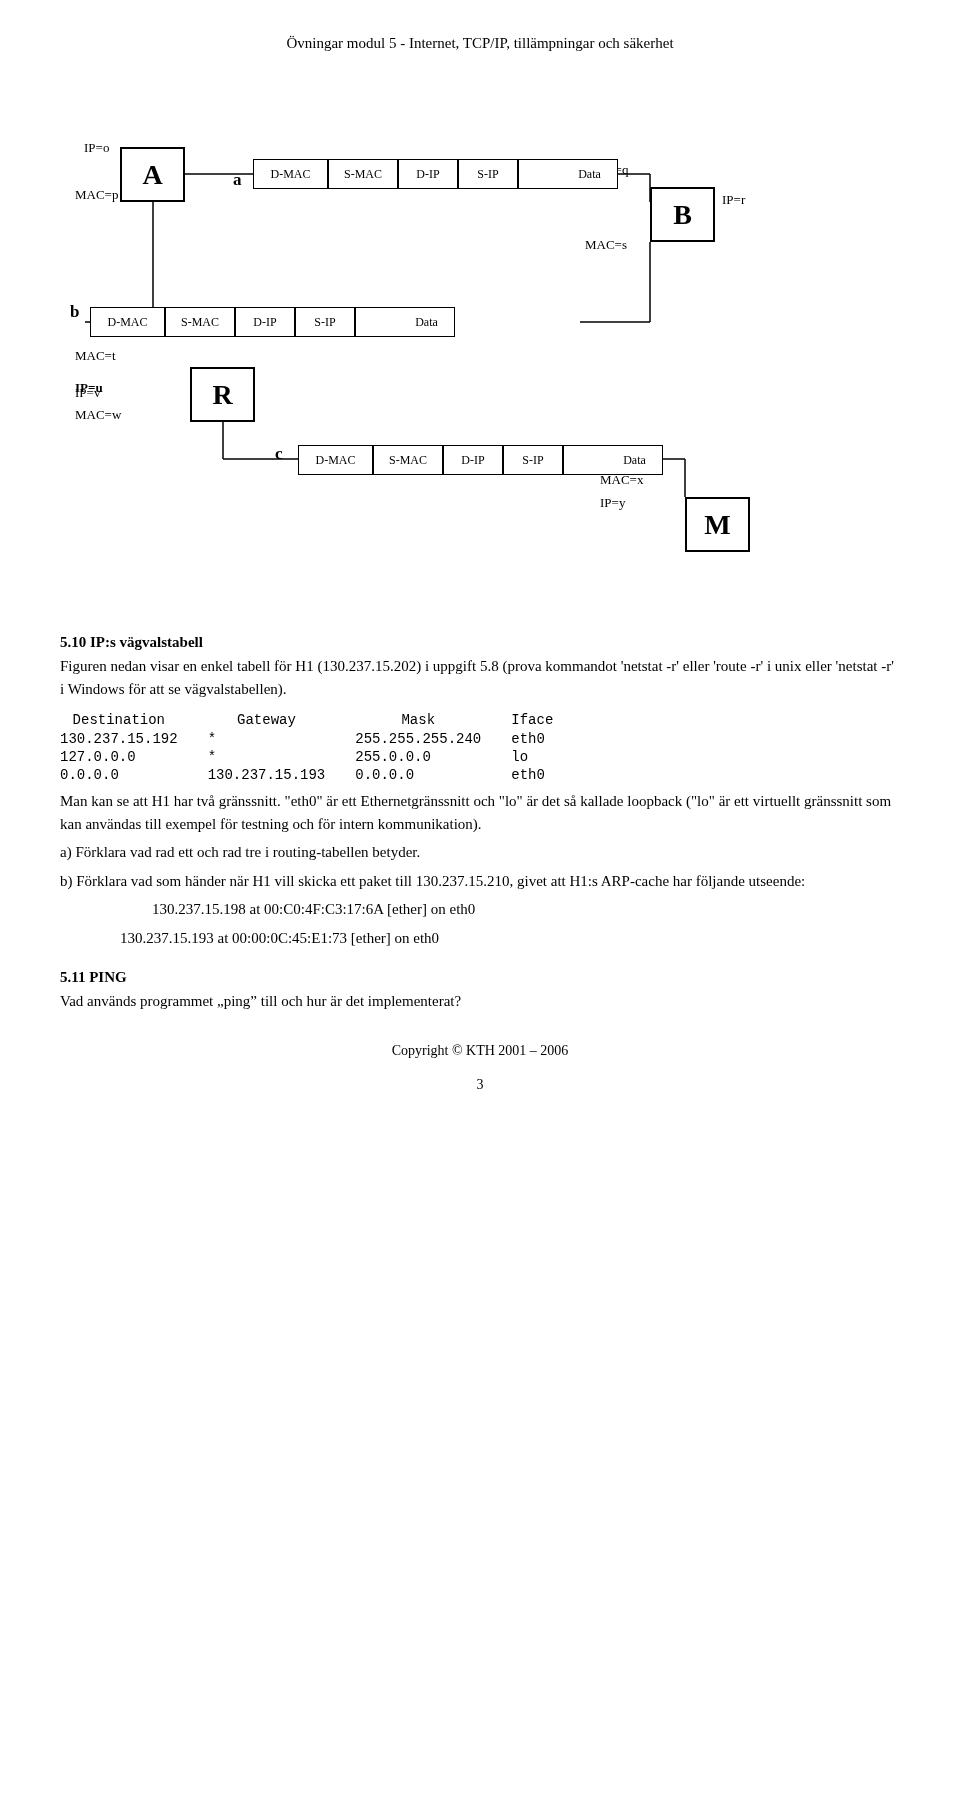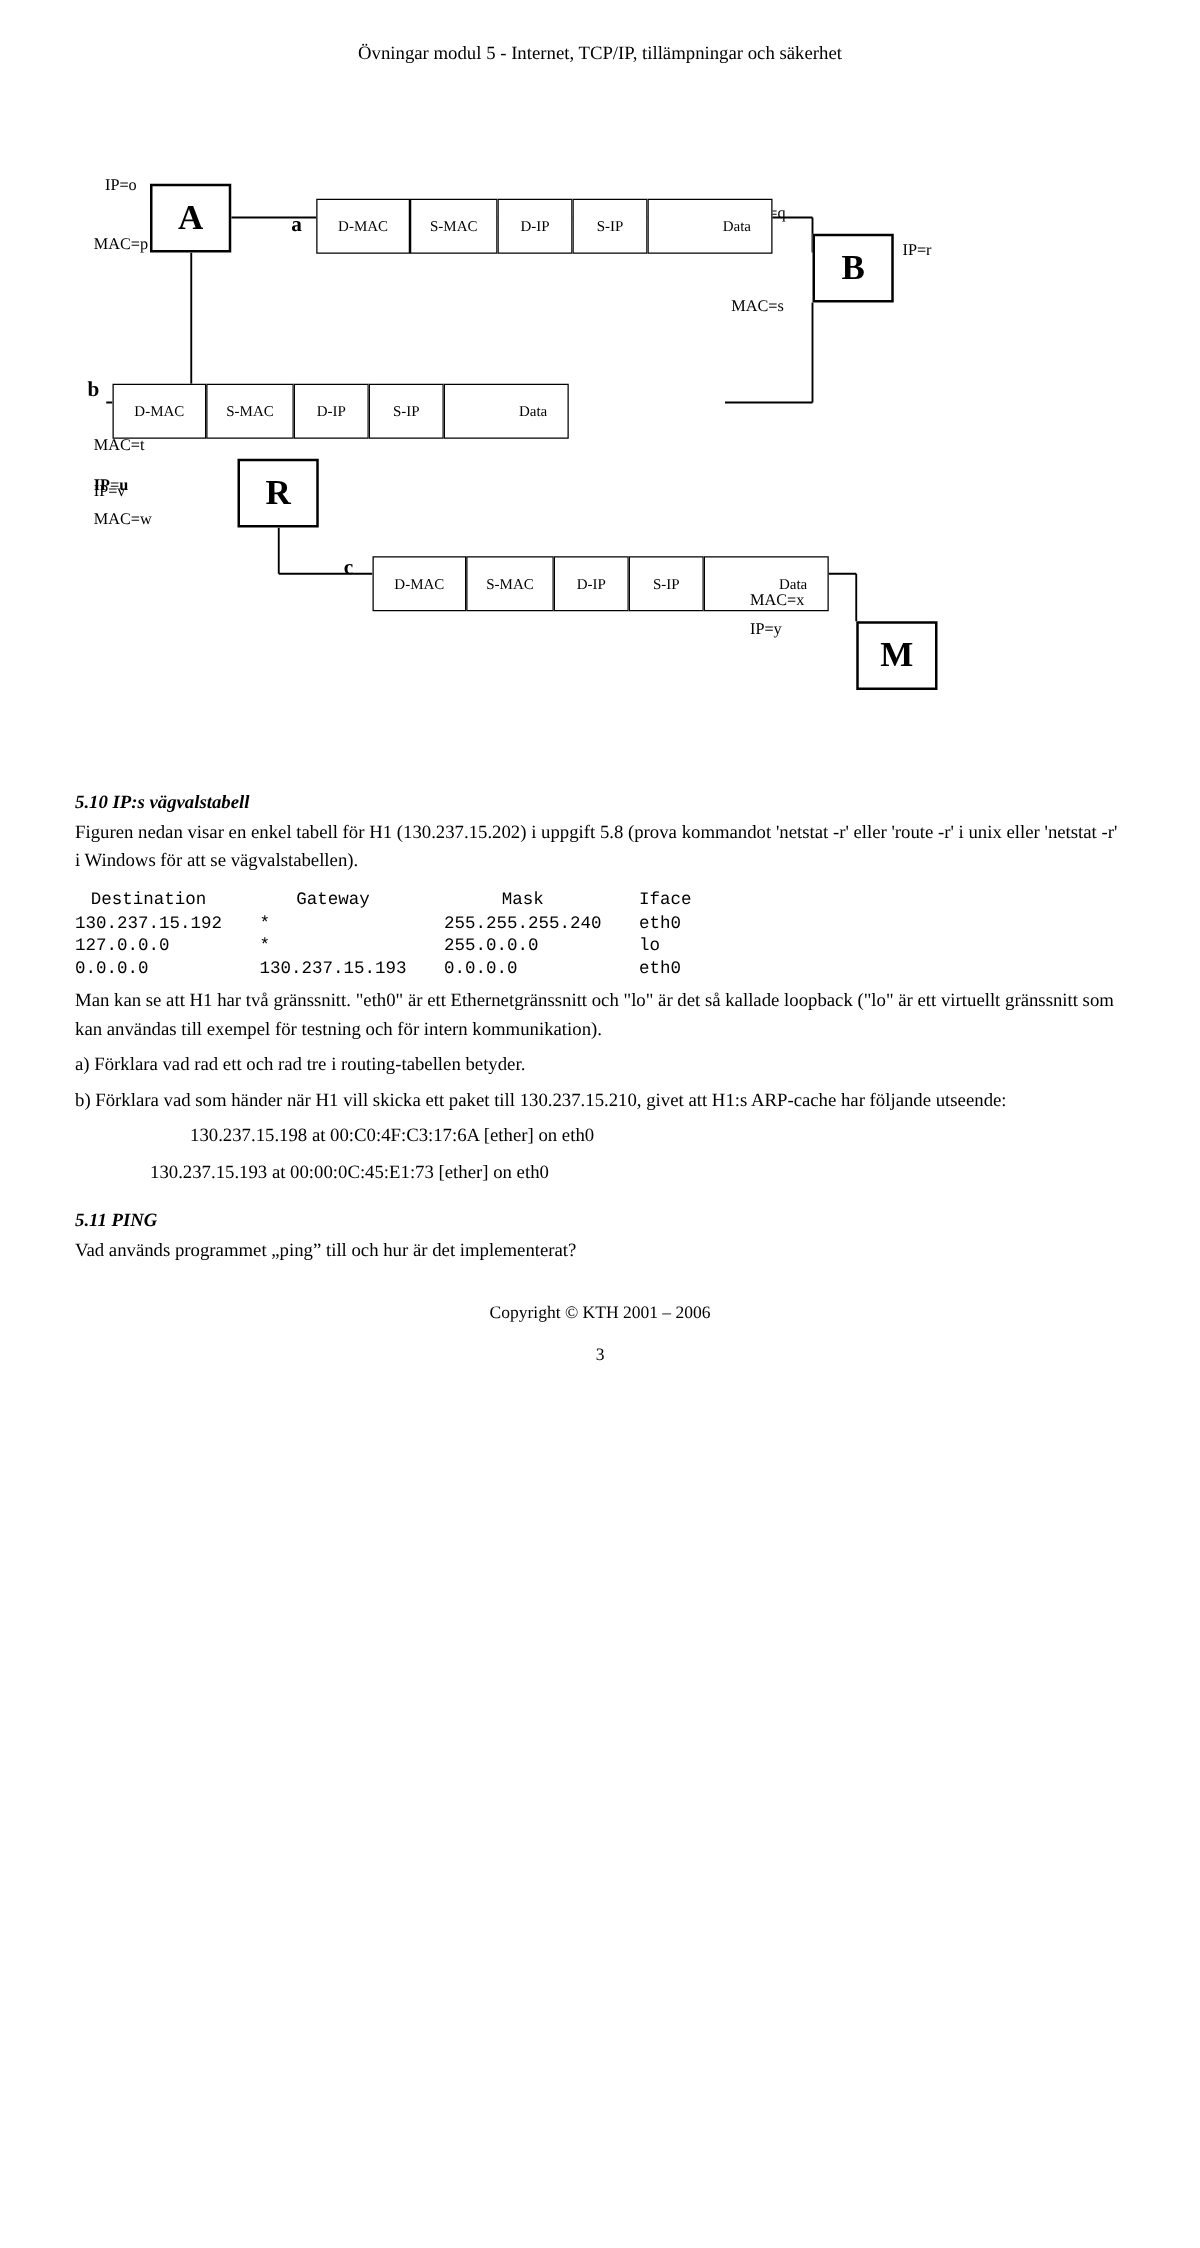--- a/index.html
+++ b/index.html
@@ -42,21 +42,21 @@
       font-size: 28px;
       font-weight: bold;
       background: #fff;
     }
 
     
     .frame-row {
       position: absolute;
       display: flex;
       align-items: stretch;
-      height: 44px;
+      height: 30px;
     }
     .frame-cell {
       border: 1px solid #000;
       display: flex;
       align-items: center;
       justify-content: center;
       font-size: 12px;
       padding: 0 4px;
       white-space: nowrap;
       background: #fff;
@@ -71,21 +71,20 @@
       position: absolute;
       font-size: 13px;
     }
 
     
     .section-title {
       font-size: 15px;
       font-weight: bold;
       margin-top: 22px;
       margin-bottom: 4px;
-      font-style: italic;
     }
     .section-text {
       font-size: 15px;
       margin-bottom: 6px;
       line-height: 1.5;
     }
 
     
     .routing-table {
       margin: 12px 0 6px 0;

